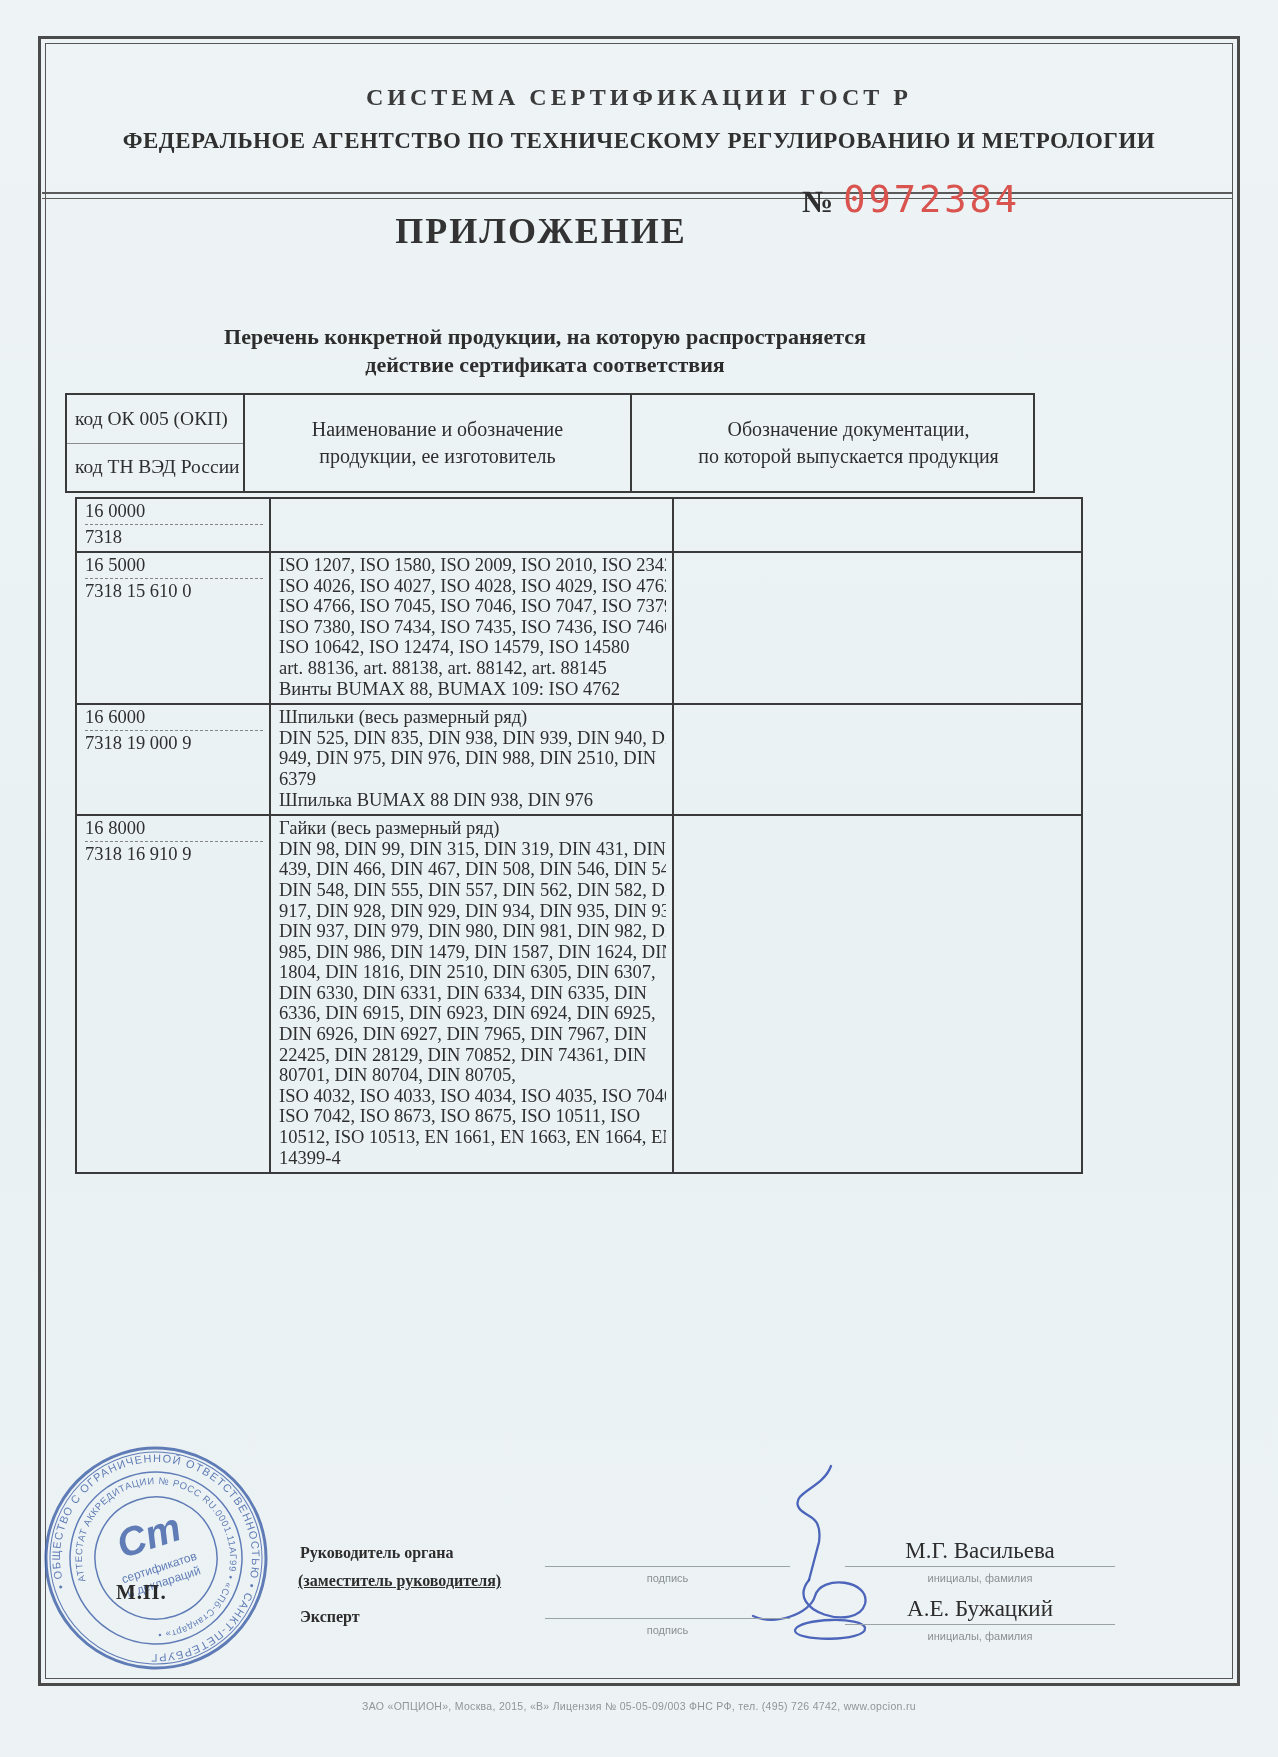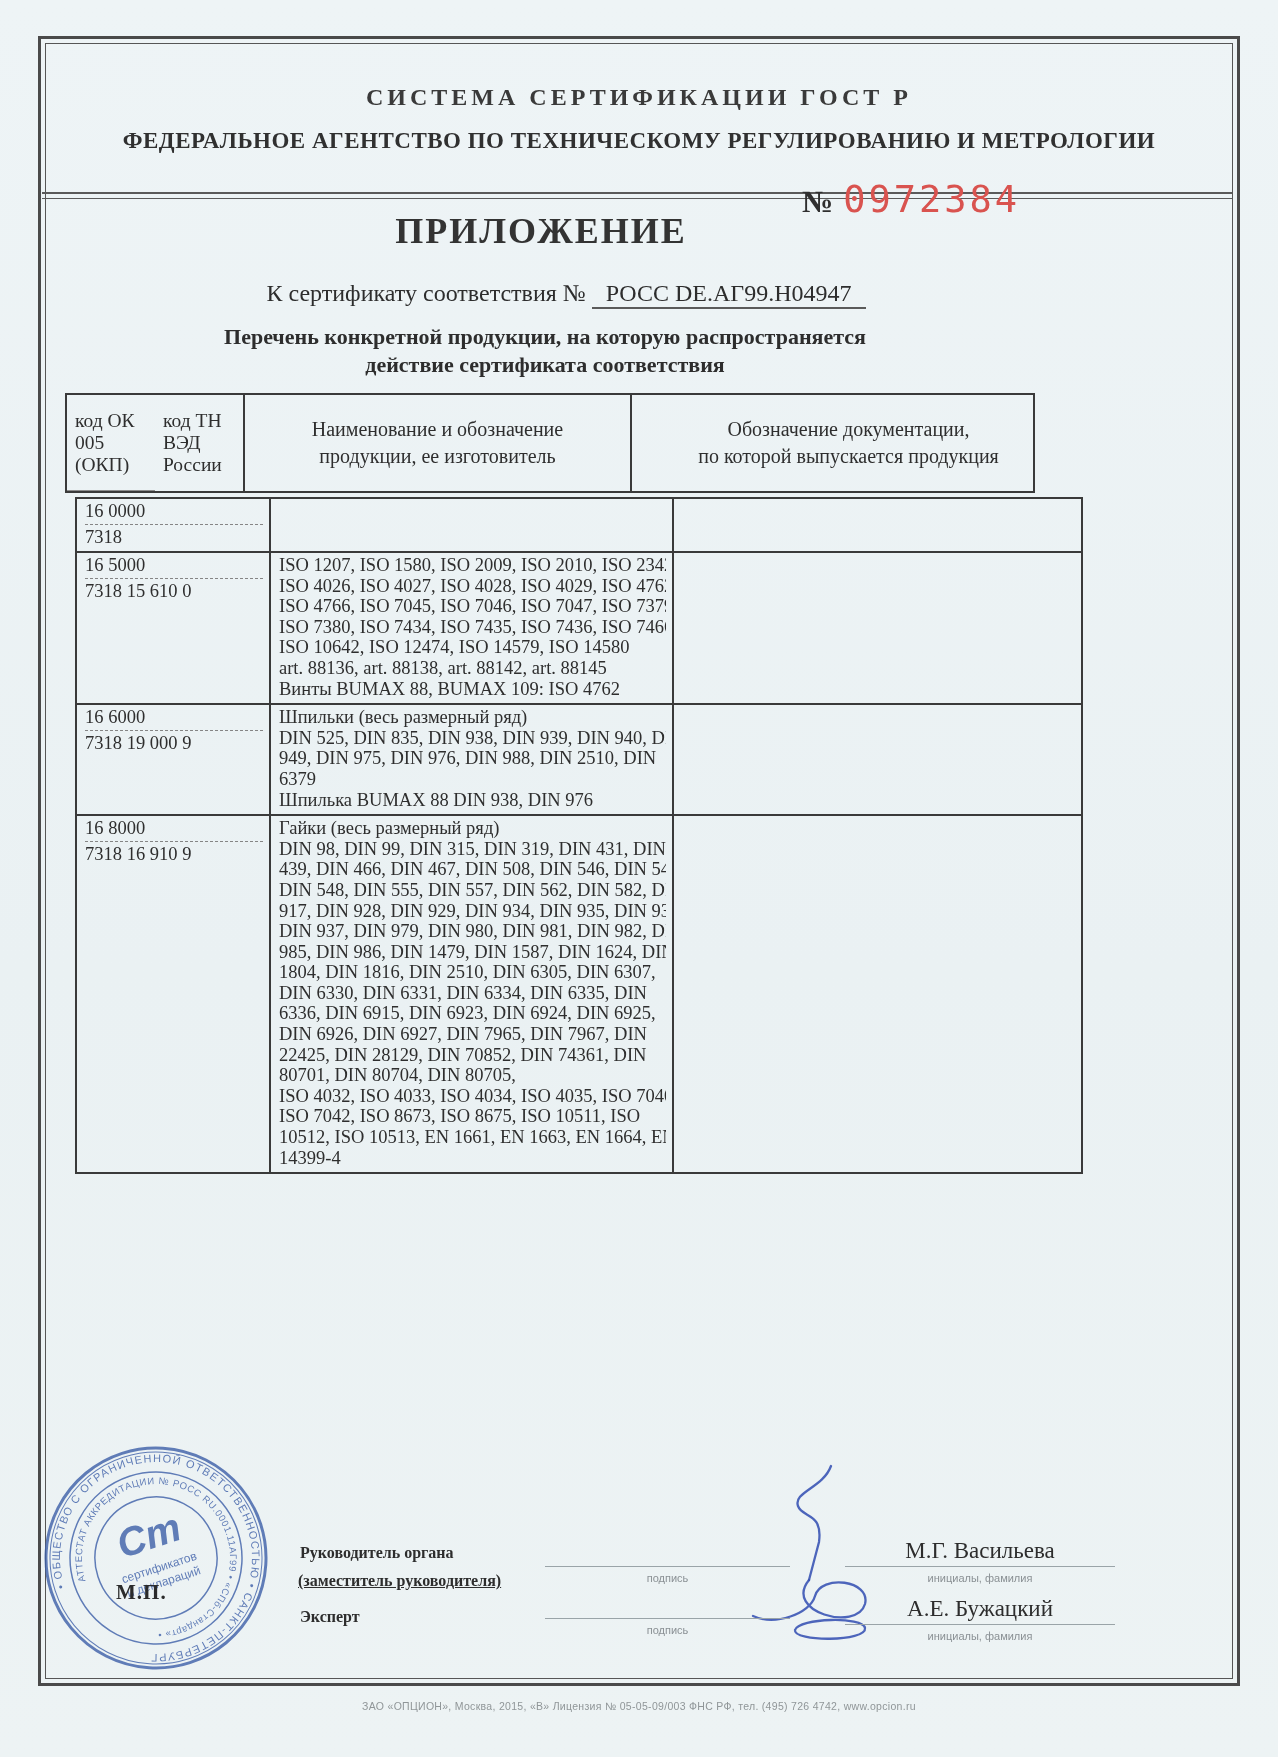--- a/index.html
+++ b/index.html
@@ -29,21 +29,21 @@
 
   .certline { position:absolute; top:280px; left:0; width:1132px; text-align:center; font-size:24px; color:#2d2d2d; }
   .certline .certnum { border-bottom:2px solid #5a5a5a; padding:0 14px 1px 14px; }
 
   .sub1 { position:absolute; top:324px; left:0; width:1090px; text-align:center; font-size:22px; font-weight:bold; color:#2d2d2d; }
   .sub2 { position:absolute; top:352px; left:0; width:1090px; text-align:center; font-size:22px; font-weight:bold; color:#2d2d2d; }
 
   
   .thead { position:absolute; left:65px; top:393px; width:970px; height:100px;
         border:2px solid #3a3a3a; box-sizing:border-box; display:flex; background:transparent; }
-  .th-c1 { width:178px; box-sizing:border-box; border-right:2px solid #3a3a3a; display:flex; flex-direction:row; }
+  .th-c1 { width:178px; box-sizing:border-box; border-right:2px solid #3a3a3a; display:flex; flex-direction:column; }
   .th-c1-top, .th-c1-bot { flex:1; display:flex; align-items:center; padding-left:8px; font-size:19.5px; }
   .th-c1-top { border-bottom:1px solid #8d8d8d; }
   .th-c2 { width:387px; box-sizing:border-box; border-right:2px solid #3a3a3a;
         display:flex; flex-direction:column; justify-content:center; align-items:center;
         font-size:20px; line-height:27px; text-align:left; }
   .th-c3 { flex:1; display:flex; flex-direction:column; justify-content:center; align-items:center;
         font-size:20px; line-height:27px; text-align:center;margin-left:32px; }
 
   table.body-table { position:absolute; left:75px; top:497px; width:1008px;
         border-collapse:collapse; table-layout:fixed; }
@@ -86,24 +86,20 @@
   <div class="h1">СИСТЕМА СЕРТИФИКАЦИИ ГОСТ Р</div>
   <div class="h2">ФЕДЕРАЛЬНОЕ АГЕНТСТВО ПО ТЕХНИЧЕСКОМУ РЕГУЛИРОВАНИЮ И МЕТРОЛОГИИ</div>
   <div class="divider"></div>
 
   <div class="docnum">
     <span class="no">№</span><span class="num">0972384</span>
   </div>
 
   <div class="title">ПРИЛОЖЕНИЕ</div>
 
-  <div class="certline">
-    <span>К сертификату соответствия №</span>
-    <span class="certnum">РОСС DE.АГ99.Н04947</span>
-  </div>
 
   <div class="sub1">Перечень конкретной продукции,  на которую распространяется</div>
   <div class="sub2">действие сертификата соответствия</div>
 
   <div class="thead">
     <div class="th-c1">
       <div class="th-c1-top">код ОК 005 (ОКП)</div>
       <div class="th-c1-bot">код ТН ВЭД России</div>
     </div>
     <div class="th-c2">

